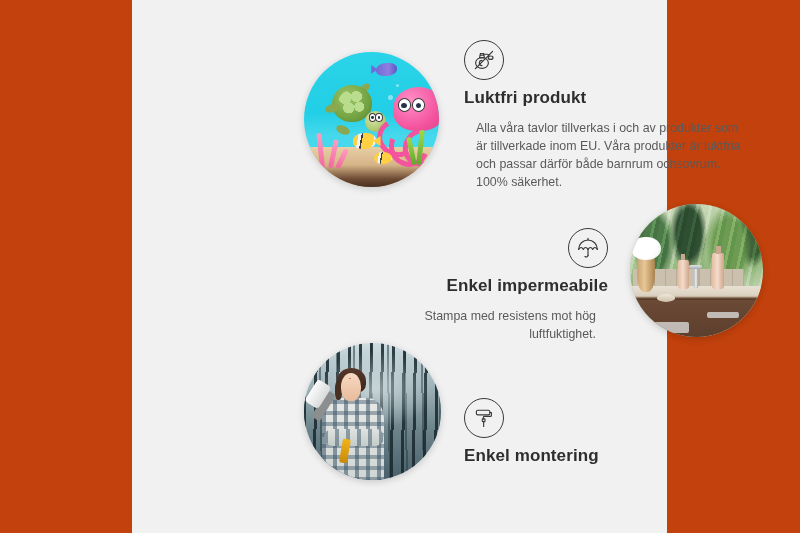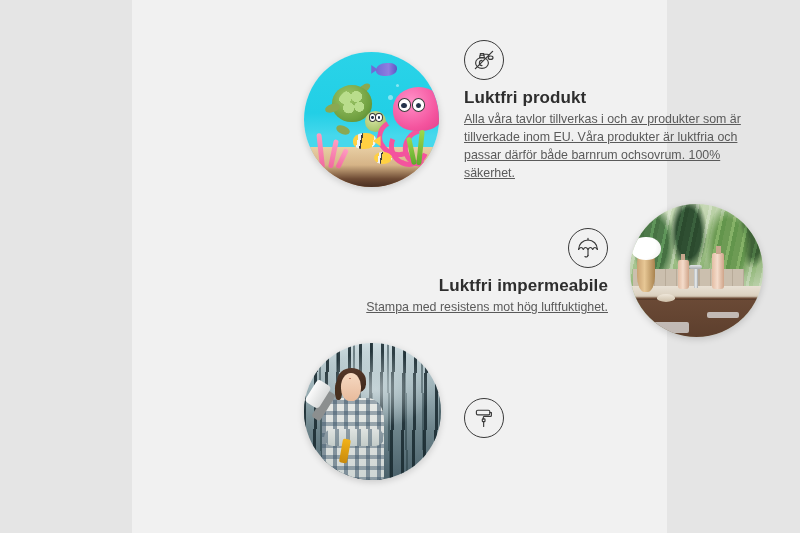--- a/index.html
+++ b/index.html
@@ -10,21 +10,21 @@
   body {
     width: 800px;
     height: 533px;
     overflow: hidden;
     font-family: "Liberation Sans", sans-serif;
   }
   .stage {
     position: relative;
     width: 800px;
     height: 533px;
-    background: #e5e5e5;
+    background: #c2410c;
   }
   .panel {
     position: absolute;
     left: 132px;
     top: 0;
     width: 535px;
     height: 533px;
     background: #f1f1f1;
   }
 
@@ -315,22 +315,21 @@
     font-size: 17px;
     font-weight: bold;
     color: #2e2e2e;
     margin: 8px 0 3px 0;
     letter-spacing: .1px;
   }
   .feature-desc {
     font-size: 12.4px;
     color: #5a5a5a;
     line-height: 1.45;
-    margin: 0;
-    text-decoration: underline;
+    margin: 12px;
   }
 
   #feat-odor   { left: 332px; top: 40px;  width: 294px; text-align: left; }
   #feat-water  { left: 214px; top: 228px; width: 262px; text-align: right; }
   #feat-water .icon-circle { margin-left: auto; }
   #feat-mount  { left: 332px; top: 398px; width: 240px; text-align: left; }
 
   .ic { display:block; }
 </style>
 </head>
@@ -435,31 +434,32 @@
         <svg class="ic" width="26" height="26" viewBox="0 0 26 26" aria-hidden="true">
           <g fill="none" stroke="#3a3a3a" stroke-width="1.15" stroke-linecap="round" stroke-linejoin="round">
             <path d="M3.6 14.4a9.4 9.4 0 0 1 18.8 0"></path>
             <path d="M3.6 14.4c1.6-2.6 3.5-2.6 4.7 0 1.2-2.6 3.2-2.6 4.7 0 1.5-2.6 3.5-2.6 4.7 0 1.2-2.6 3.1-2.6 4.7 0"></path>
             <line x1="13" y1="14.4" x2="13" y2="20.4"></line>
             <path d="M13 20.4a1.9 1.9 0 0 1-3.1 1.1"></path>
             <line x1="13" y1="5" x2="13" y2="3.4"></line>
           </g>
         </svg>
       </div>
-      <div class="feature-title">Luktfri impermeabile</div>
+      <div class="feature-title">Enkel impermeabile</div>
       <p class="feature-desc">Stampa med resistens mot hög luftfuktighet.</p>
     </div>
 
     <div class="feature" id="feat-mount">
       <div class="icon-circle">
         <svg class="ic" width="26" height="26" viewBox="0 0 26 26" aria-hidden="true">
           <g fill="none" stroke="#3a3a3a" stroke-width="1.15" stroke-linecap="round" stroke-linejoin="round">
             <rect x="5.4" y="5.2" width="13.4" height="4.6" rx="1.4"></rect>
             <path d="M18.8 7.5h1.6v2.9a1 1 0 0 1-1 1h-6.1a1 1 0 0 0-1 1v1.5"></path>
             <rect x="11.3" y="13.9" width="2.7" height="2.7" rx=".6"></rect>
             <line x1="12.65" y1="16.6" x2="12.65" y2="21.4"></line>
           </g>
         </svg>
       </div>
+      <div class="feature-title">Enkel montering</div>
     </div>
 
   </div>
 </div>
 
 </body></html>

